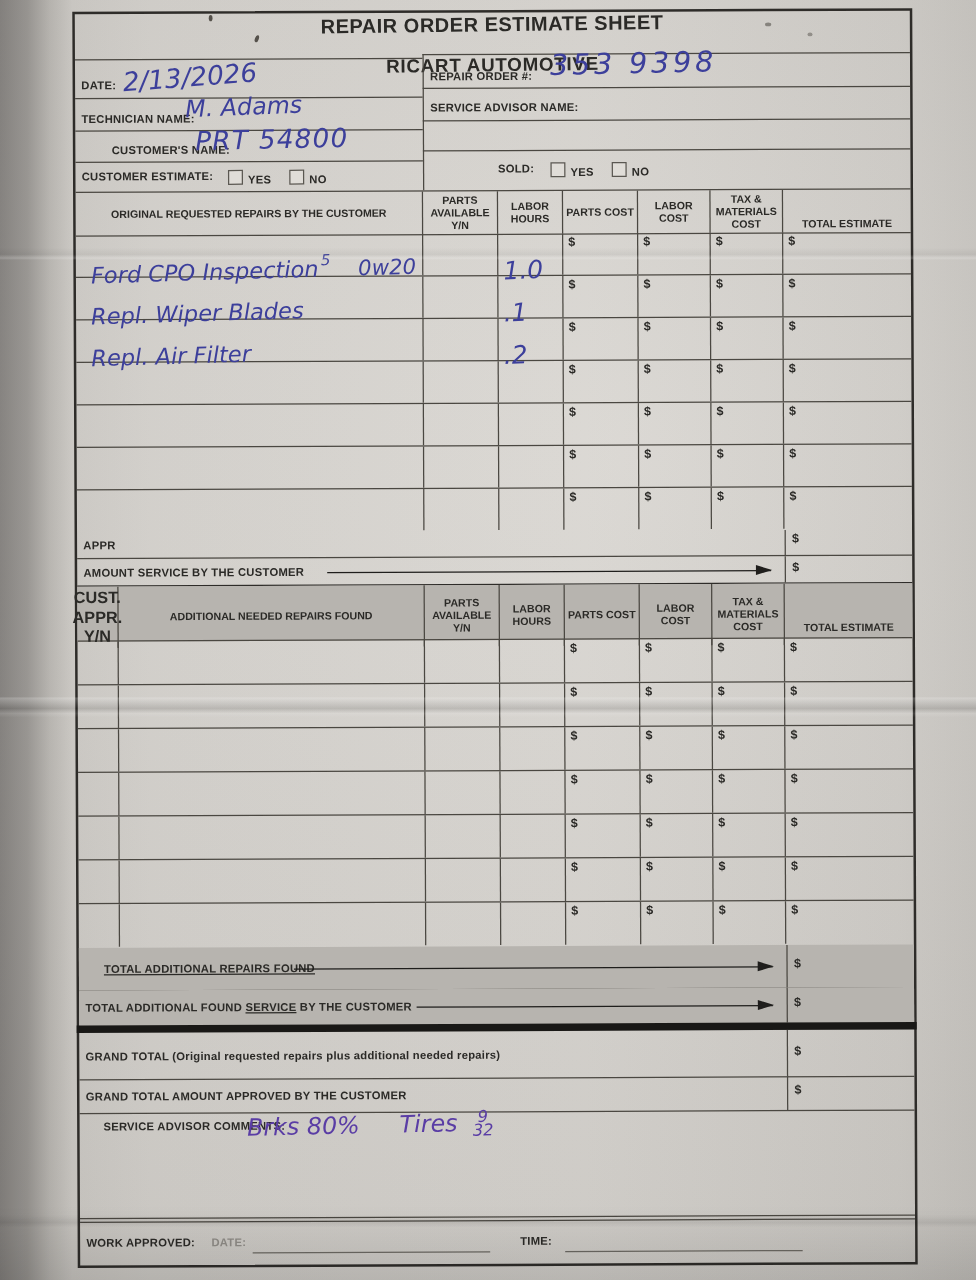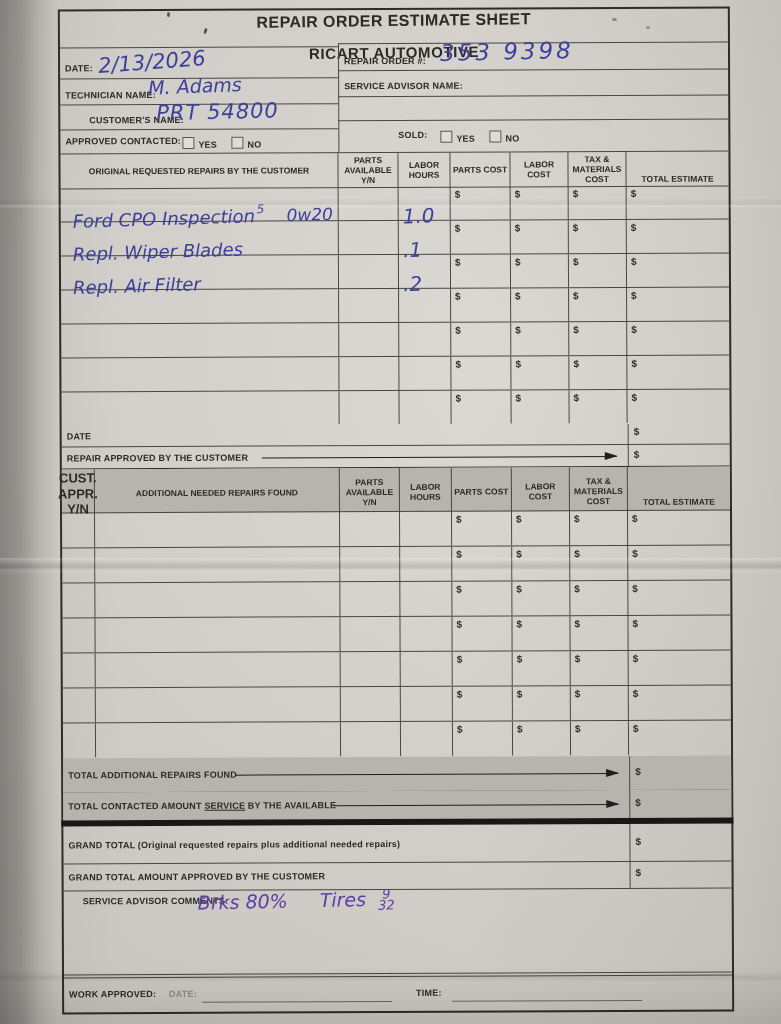--- a/index.html
+++ b/index.html
@@ -97,21 +97,21 @@
       </div>
       <div class="abs" style="left:0;top:31px;width:100%;height:26px;border-bottom:1px solid var(--line);">
         <span class="lbl abs" style="left:5px;bottom:4px;">TECHNICIAN NAME:</span>
         <span class="hw abs" style="left:88px;top:-3px;font-size:19px;transform:rotate(-2deg);">M. Adams</span>
       </div>
       <div class="abs" style="left:0;top:57px;width:100%;height:25px;border-bottom:1px solid var(--line);">
         <span class="lbl abs" style="left:5px;bottom:4px;margin-left:24px;">CUSTOMER'S NAME:</span>
         <span class="hw abs" style="left:96px;top:-4px;font-size:21px;letter-spacing:1px;transform:rotate(-1deg);">PRT 54800</span>
       </div>
       <div class="abs" style="left:0;top:82px;width:100%;height:24px;">
-        <span class="lbl abs" style="left:5px;top:7px;">APPROVED CONTACTED:</span>
+        <span class="lbl abs" style="left:5px;top:7px;">CUSTOMER ESTIMATE:</span>
         <span class="abs" style="left:112px;top:5px;">
           <span class="cb"></span><span class="lbl">YES</span>
           <span class="cb"></span><span class="lbl">NO</span>
         </span>
       </div>
     </div>
 
     <div class="abs" style="left:278px;top:33px;width:390px;height:109px;">
       <div class="abs" style="left:0;top:0;width:100%;height:27px;border-bottom:1px solid var(--line);">
         <span class="lbl abs" style="left:6px;bottom:4px;">REPAIR ORDER #:</span>
@@ -268,27 +268,27 @@
           <div class="cell">
             <span class="dollar">$</span>
           </div>
           <div class="cell">
             <span class="dollar">$</span>
           </div>
         </div>
       </div>
 
     <div class="abs" style="left:0;right:0;top:415px;height:20px;border-bottom:1px solid var(--line);">
-      <span class="lbl abs" style="left:5px;top:5px;">DATE</span>
+      <span class="lbl abs" style="left:5px;top:5px;">APPR</span>
       <div class="vline" style="left:566px;top:0;height:20px;"></div>
       <span class="dollar" style="left:572px;">$</span>
     </div>
 
     <div class="abs" style="left:0;right:0;top:436px;height:21px;border-bottom:1px solid var(--line-dark);">
-      <span class="lbl abs" style="left:5px;top:6px;">REPAIR APPROVED BY THE CUSTOMER</span>
+      <span class="lbl abs" style="left:5px;top:6px;">AMOUNT SERVICE BY THE CUSTOMER</span>
       <div class="arrowline" style="left:200px;width:355px;top:11px;"></div>
       <div class="vline" style="left:566px;top:0;height:21px;"></div>
       <span class="dollar" style="left:572px;top:4px;">$</span>
     </div>
 
     <div class="thead grayrow" style="top:458px;height:43px;border-bottom:1px solid var(--line);grid-template-columns:33px 245px 60px 52px 60px 58px 58px 1fr;">
       <div class="hc" style="font-size:13px;">CUST. APPR. Y/N</div>
       <div class="hc">ADDITIONAL NEEDED REPAIRS FOUND</div>
       <div class="hc">PARTS AVAILABLE Y/N</div>
       <div class="hc">LABOR HOURS</div>
@@ -421,28 +421,28 @@
           <div class="cell">
             <span class="dollar">$</span>
           </div>
           <div class="cell">
             <span class="dollar">$</span>
           </div>
         </div>
       </div>
 
     <div class="abs grayrow" style="left:0;right:0;top:747px;height:34px;border-bottom:1px solid var(--line);">
-      <span class="lbl abs" style="left:5px;top:12px;">TOTAL ADDITIONAL REPAIRS FOUND</span>
+      <span class="lbl abs" style="left:20px;top:12px;text-decoration:underline;">TOTAL ADDITIONAL REPAIRS FOUND</span>
       <div class="arrowline" style="left:172px;width:383px;top:17px;"></div>
       <div class="vline" style="left:566px;top:0;height:34px;"></div>
       <span class="dollar" style="left:572px;top:10px;">$</span>
     </div>
 
     <div class="abs grayrow" style="left:0;right:0;top:781px;height:28px;">
-      <span class="lbl abs" style="left:5px;top:9px;"><span>TOTAL CONTACTED AMOUNT </span><span class="underln">SERVICE</span><span> BY THE AVAILABLE</span></span>
+      <span class="lbl abs" style="left:5px;top:9px;"><span>TOTAL ADDITIONAL FOUND </span><span class="underln">SERVICE</span><span> BY THE CUSTOMER</span></span>
       <div class="arrowline" style="left:270px;width:285px;top:14px;"></div>
       <div class="vline" style="left:566px;top:0;height:28px;"></div>
       <span class="dollar" style="left:572px;top:7px;">$</span>
     </div>
 
     <div class="abs" style="left:-2px;right:-2px;top:809px;height:6px;background:#191816;"></div>
 
     <div class="abs" style="left:0;right:0;top:815px;height:37px;border-bottom:1px solid var(--line);">
       <span class="lbl abs" style="left:5px;top:14px;">GRAND TOTAL (Original requested repairs plus additional needed repairs)</span>
       <div class="vline" style="left:566px;top:0;height:37px;"></div>

